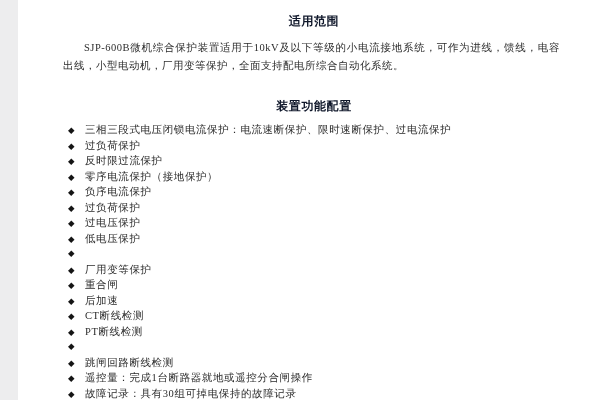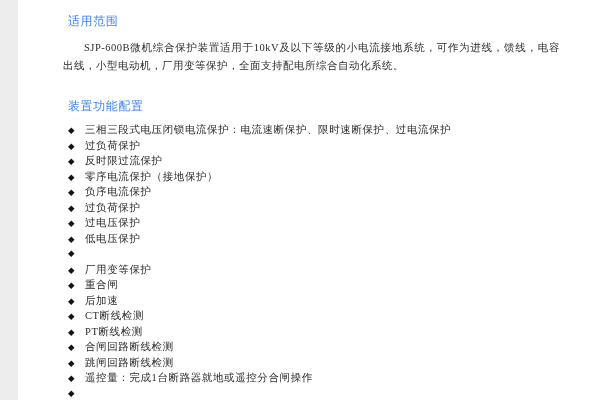--- a/index.html
+++ b/index.html
@@ -17,26 +17,27 @@
     width: 18px; height: 400px;
     background: #ededee;
   }
   .page-content {
     position: absolute;
     left: 63px; top: 0;
     width: 497px;
   }
   .section-heading {
     font-family: "Liberation Sans", "DejaVu Sans", sans-serif;
-    font-weight: 400;
+    font-weight: 700;
     font-size: 12px;
     line-height: 14px;
     letter-spacing: 0.6px;
-    color: #3b82f6;
+    color: #0f172a;
     margin: 0 0 0 5px;
+    text-align: center;
   }
   .heading-scope { margin-top: 14px; }
   .heading-features { margin-top: 24px; }
   .scope-paragraph {
     margin: 11px 0 0 0;
     font-size: 10.5px;
     line-height: 18px;
     letter-spacing: 0.5px;
     text-indent: 2em;
     text-align: justify;
@@ -131,32 +132,32 @@
       <li>
       <span class="bullet">◆</span>
       <span class="item-text">CT断线检测</span>
     </li>
       <li>
       <span class="bullet">◆</span>
       <span class="item-text">PT断线检测</span>
     </li>
       <li>
       <span class="bullet">◆</span>
-      <span class="item-text">合闸回路断线检测</span>
     </li>
       <li>
       <span class="bullet">◆</span>
       <span class="item-text">跳闸回路断线检测</span>
     </li>
       <li>
       <span class="bullet">◆</span>
       <span class="item-text">遥控量：完成1台断路器就地或遥控分合闸操作</span>
     </li>
       <li>
       <span class="bullet">◆</span>
+      <span class="item-text">故障记录：具有30组可掉电保持的故障记录</span>
     </li>
     </ul>
 
   <div class="feature-list" style="margin-top:0;">
     <li>
       <span class="bullet">◆</span>
       <span class="item-text">事件记录：具有可掉电保持的事件记录</span>
     </li>
   </div>
 

